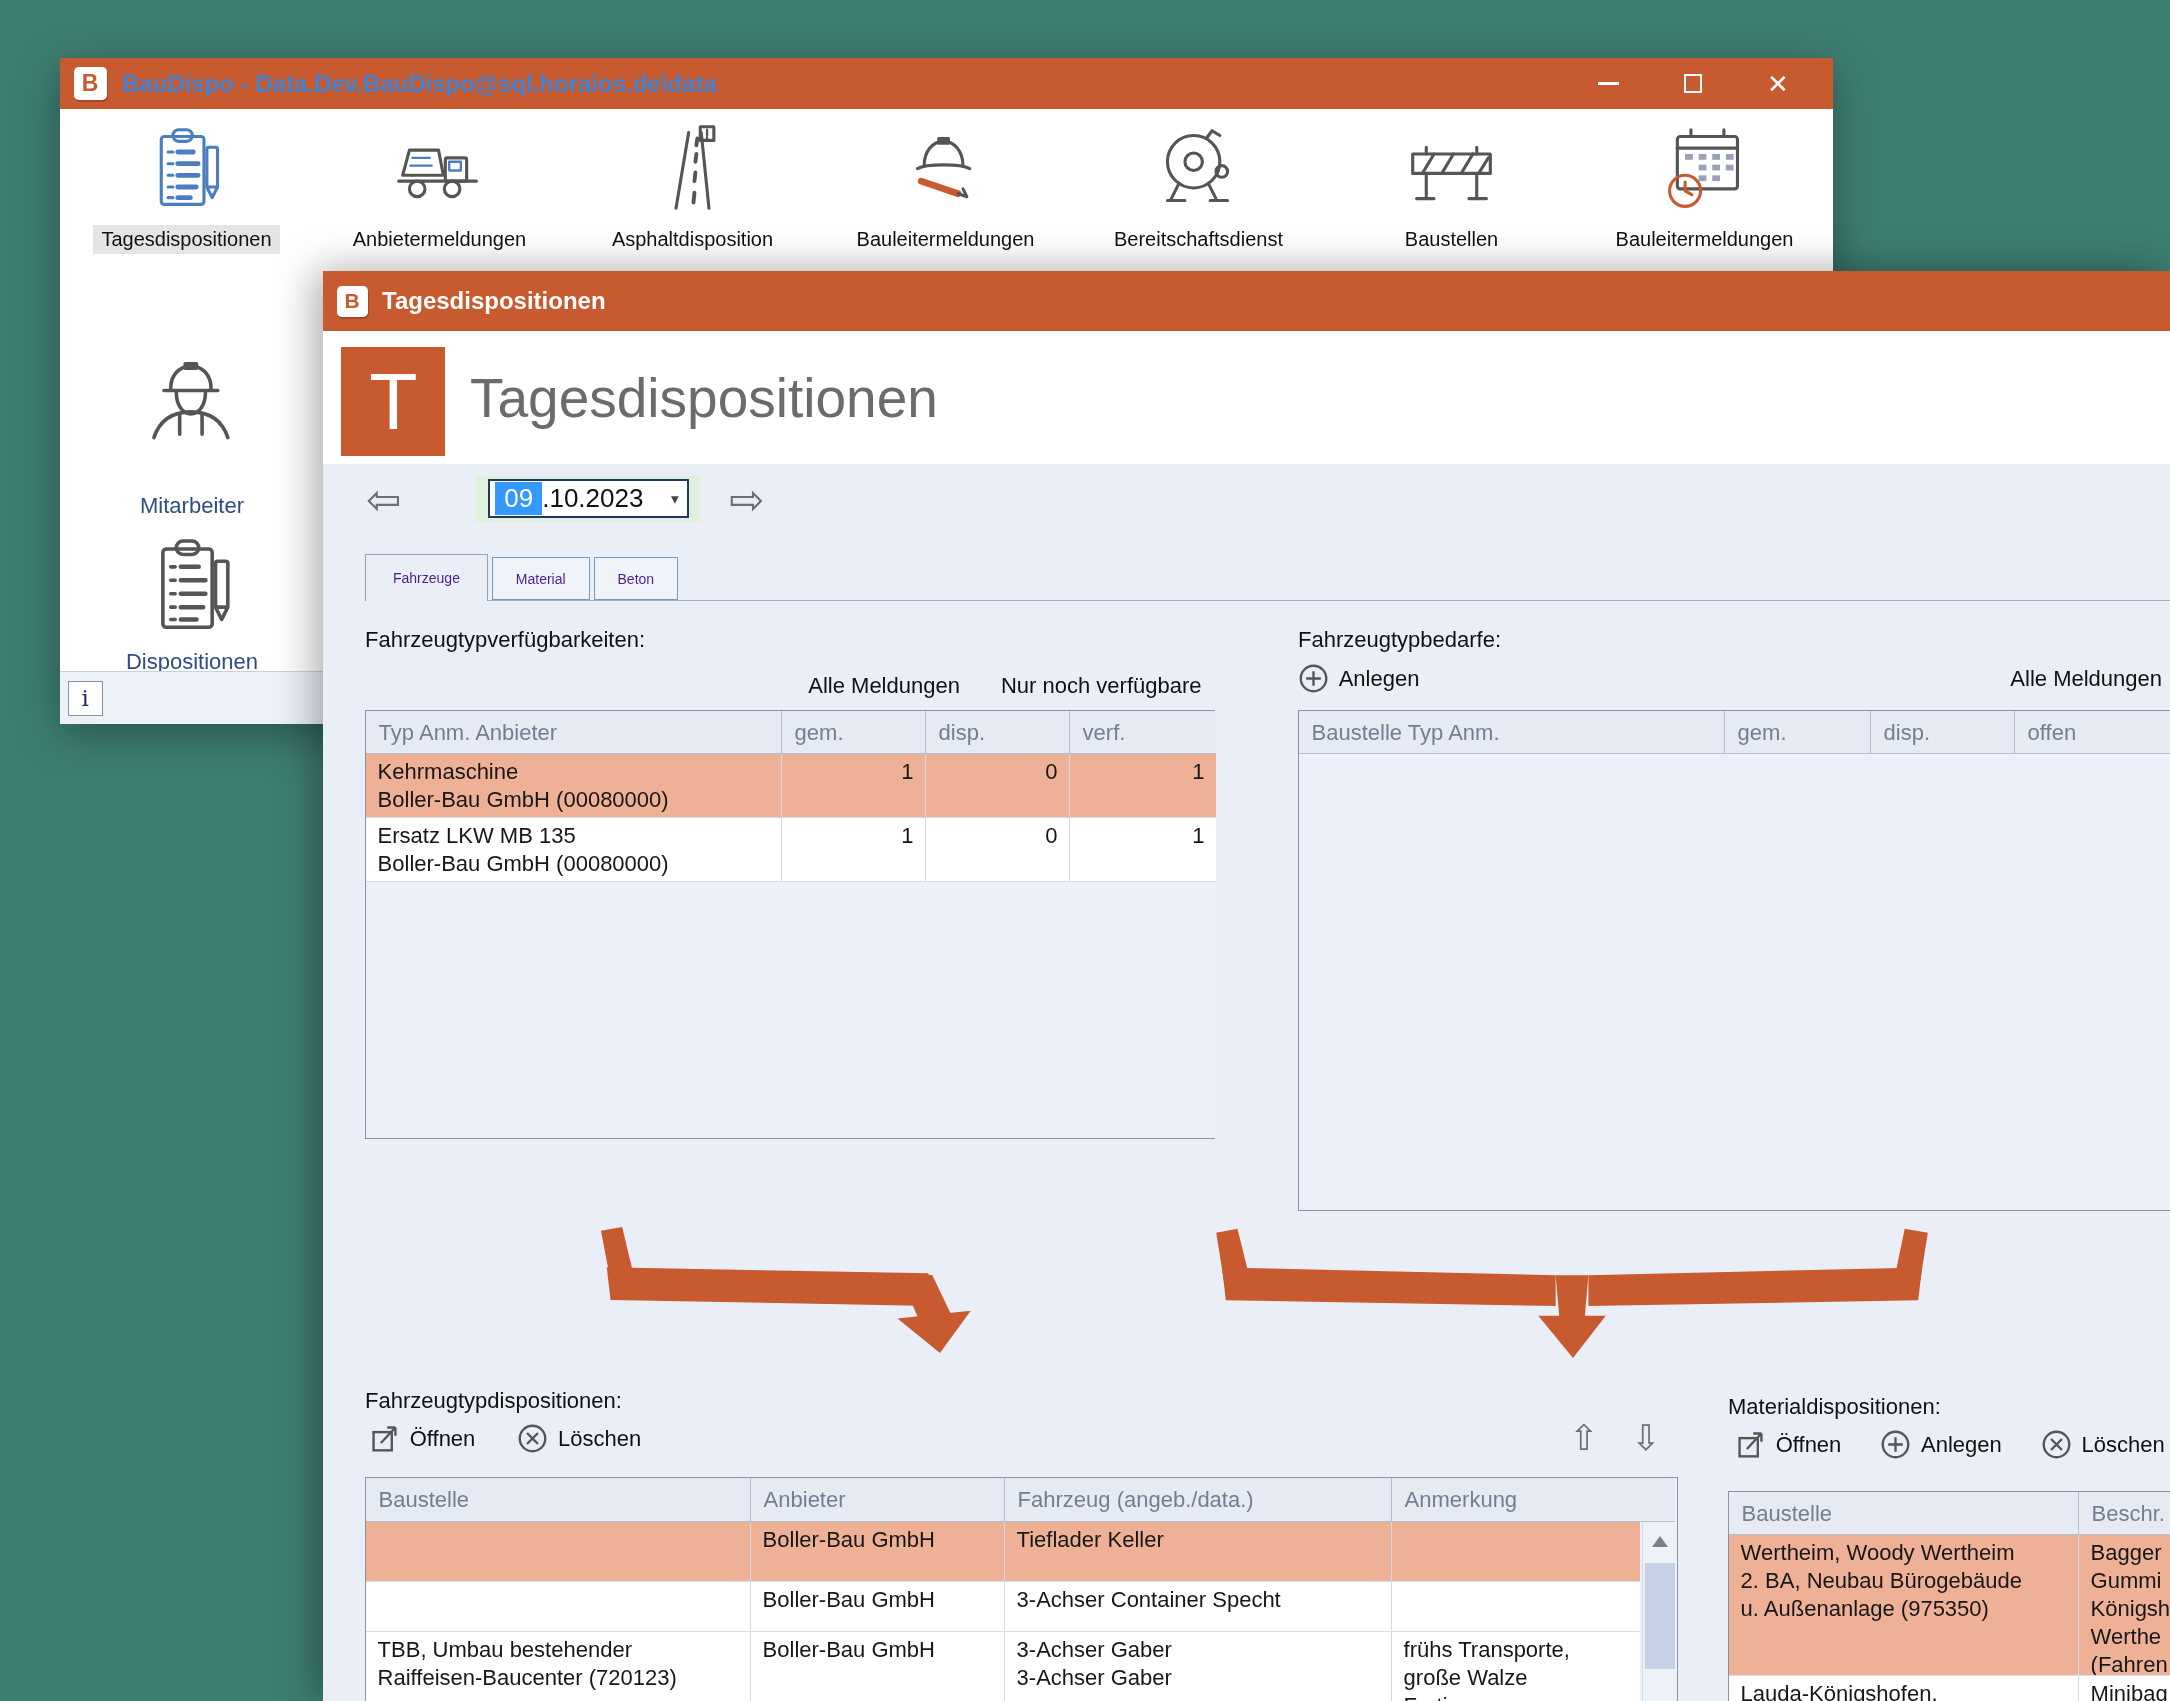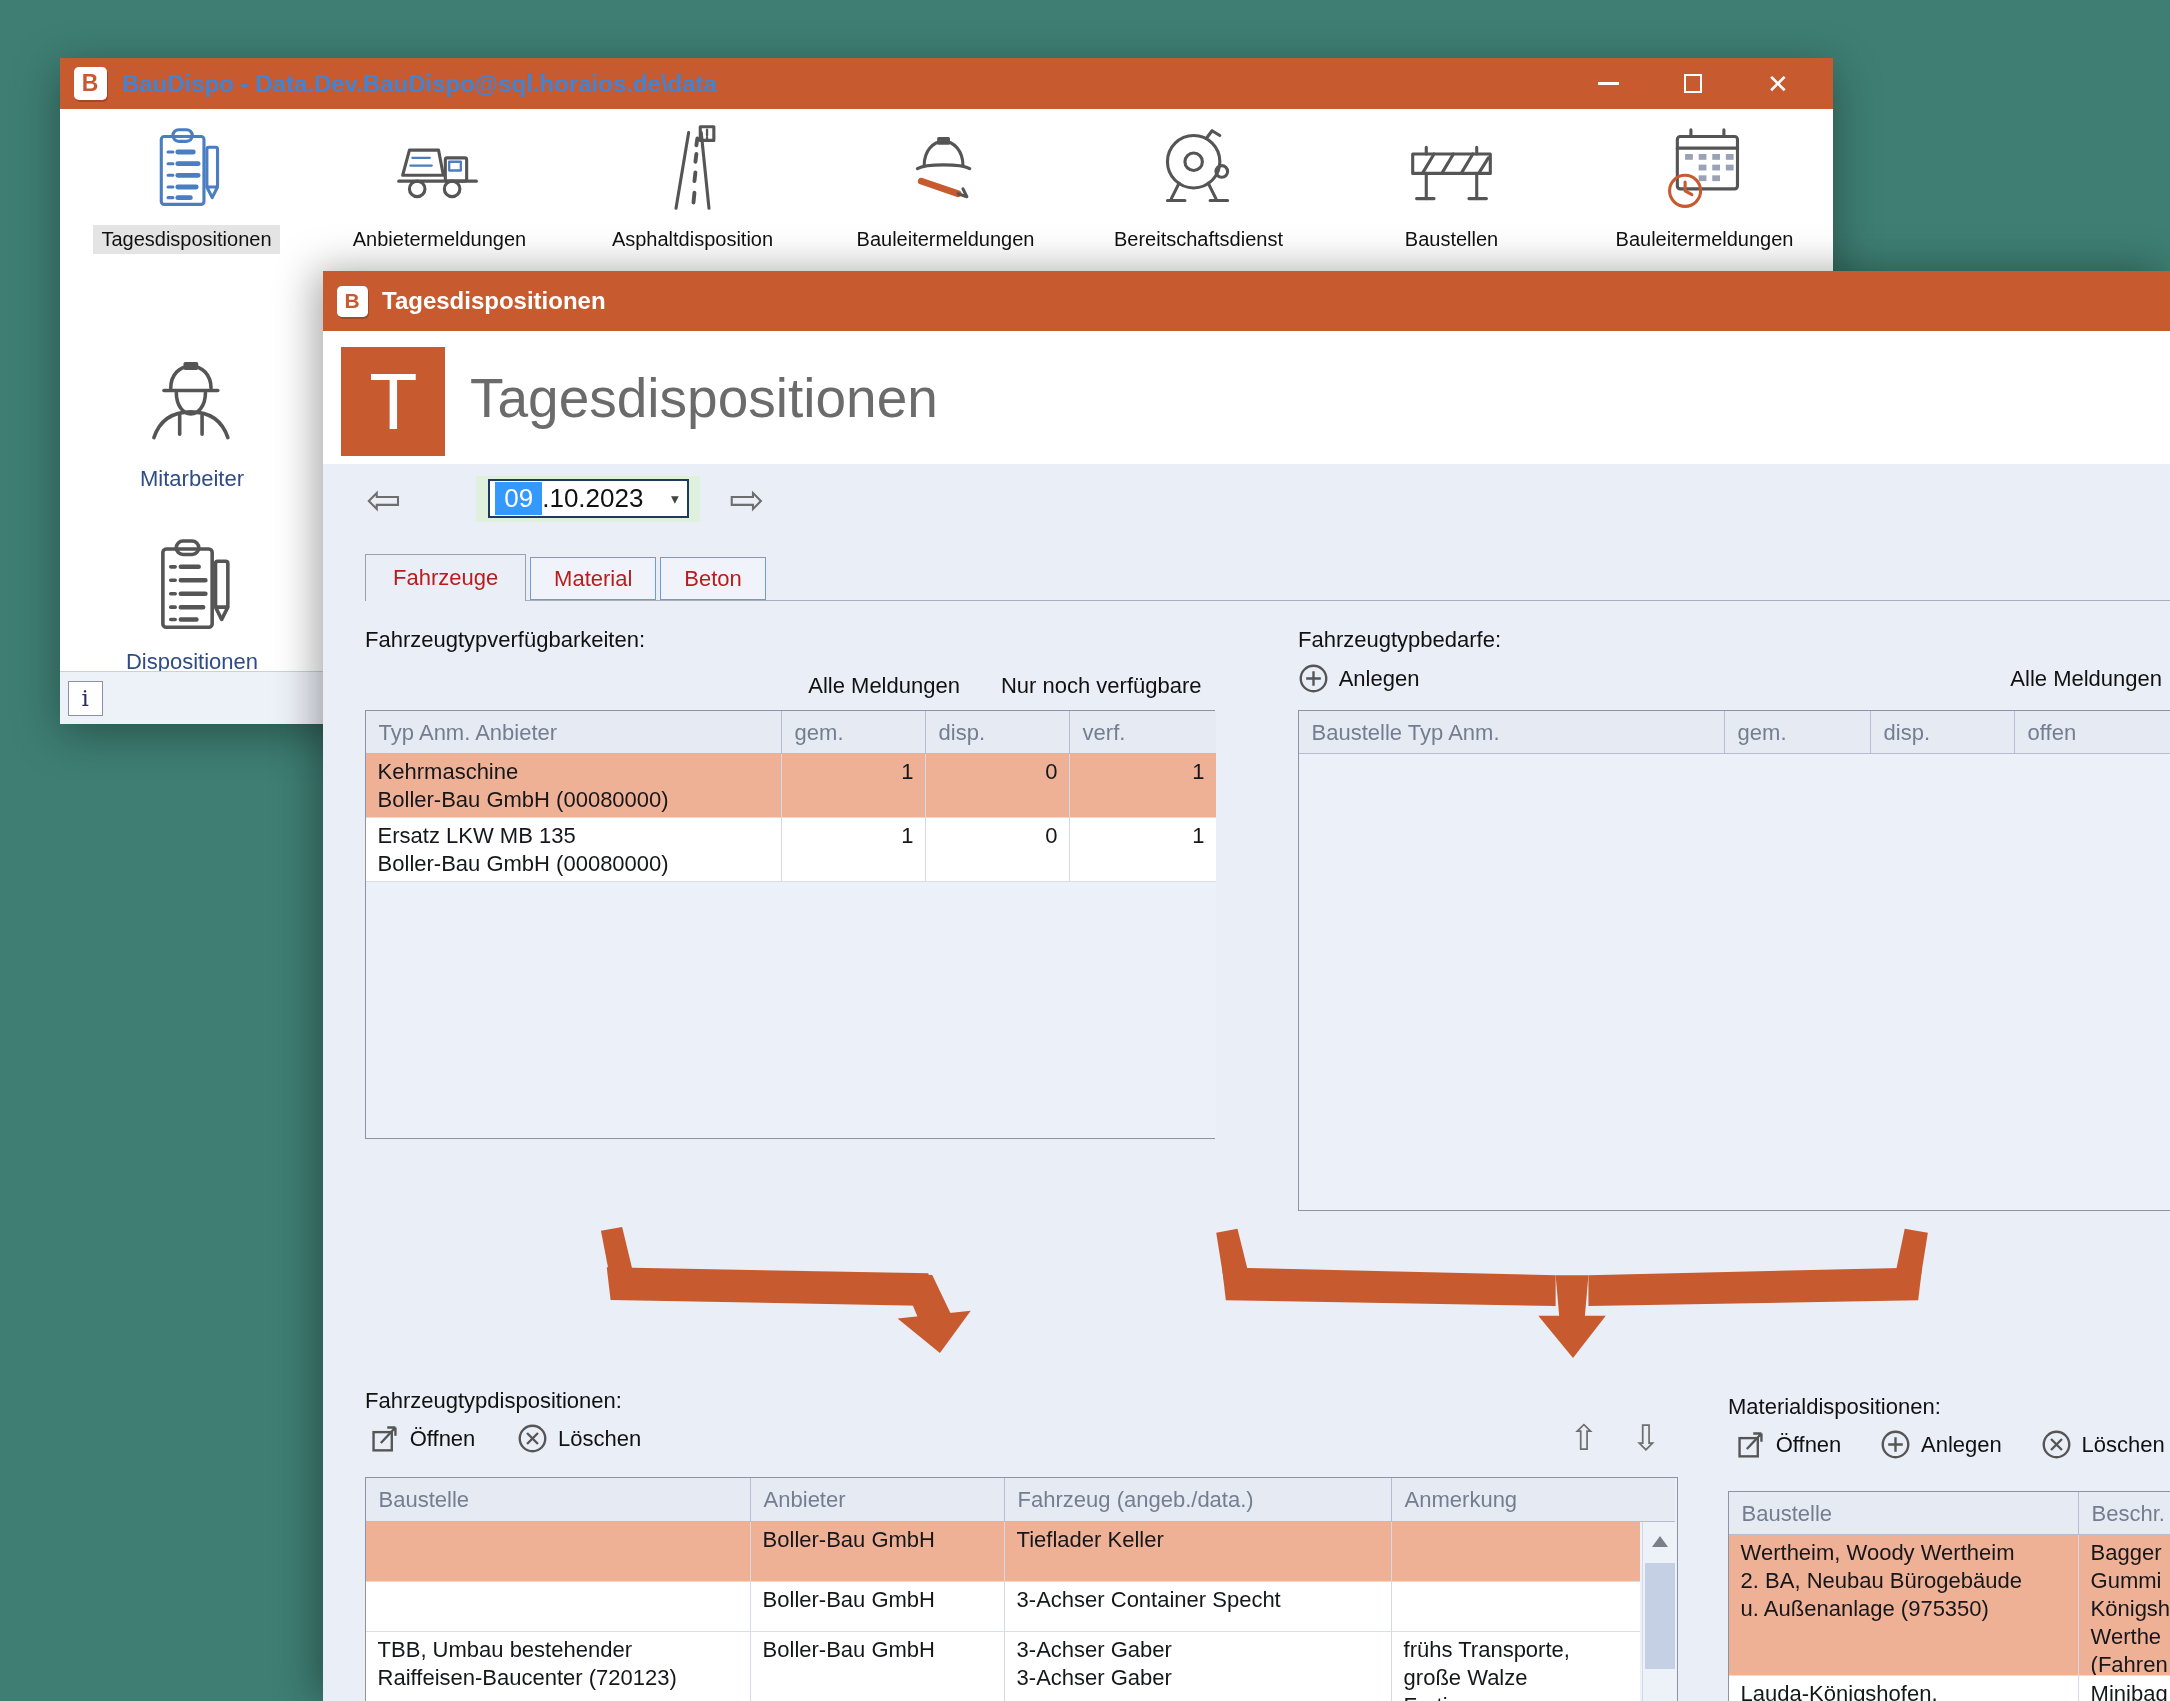--- a/index.html
+++ b/index.html
@@ -48,21 +48,21 @@
   .nav-arrow { top:15.4px; font-size:42px; line-height:42px; }
   .nav-prev { left:43px; }
   .nav-next { left:406px; }
   .date-wrap { left:153px; top:11.6px; width:224px; height:46px; background:#DFF0DC; display:flex; align-items:center; justify-content:center; }
   .date-box { width:201px; height:39px; background:#fff; border:2.9px solid #203864; display:flex; align-items:center; padding-left:5.8px; font-size:26px; }
   .date-sel { background:var(--selection,#3399FF); color:#fff; padding:1px 9px; }
   .date-rest { color:#111; }
   .date-caret { margin-left:auto; margin-right:7.7px; font-size:15.4px; color:#444; }
 
   .tab-strip { left:42px; top:90px; right:0; height:47px; border-bottom:1px solid #A8AEC0; display:flex; align-items:flex-end; }
-  .tab { height:43px; display:flex; align-items:center; justify-content:center; font-size:22px; color:#b91c1c; background:#F0F4FA; border:1.9px solid #6F9BD6; margin-right:3.9px; padding:0 23px; }
+  .tab { height:43px; display:flex; align-items:center; justify-content:center; font-size:14px; color:#4c1d95; background:#F0F4FA; border:1.9px solid #6F9BD6; margin-right:3.9px; padding:0 23px; }
   .tab.active { height:47px; background:var(--panel,#EAEEF6); border:1px solid #9AA0B0; border-bottom:none; margin-bottom:-1px; padding:0 27px; }
 
   .sec-label { font-size:22px; color:#111; }
   .linkrow { display:flex; gap:41px; font-size:22px; color:#111; }
   .iconbtn { display:inline-flex; align-items:center; gap:9.7px; font-size:22px; color:#111; }
   .iconbtn svg { width:31px; height:31px; flex:0 0 auto; }
 
   
   .tbl { border:1.9px solid #8E92A6; background:#ECF0F8; display:grid; }
   .hc { background:var(--table_header_bg,#E6EAF3); color:#747E90; font-size:22px; padding:8.7px 5.8px 8.7px 12.6px; border-right:1px solid #B7BDD0; border-bottom:1px solid #B7BDD0; white-space:nowrap; overflow:hidden; }
@@ -216,21 +216,21 @@
           <rect class="grayf" x="44" y="56" width="8" height="6"></rect>
             <rect class="grayf" x="58" y="56" width="8" height="6"></rect>
           <circle class="orange" cx="30" cy="72" r="16"></circle>
           <path class="orange" d="M30 72v-9M30 72l7 4"></path>
         </svg>
         <div class="tool-label">Bauleitermeldungen</div>
       </div>
     </div>
 
     <div class="abs mw-sidebar">
-      <div class="side-item" style="top:39px;">
+      <div class="side-item" style="top:39px;gap:27px;">
         <svg class="s-icon licon" viewBox="0 0 100 100">
           <path d="M31 36c0-12 8-20 18-20s18 8 18 20"></path>
           <path d="M44 18h10v-4h-10z"></path>
           <path d="M25 38h48"></path>
           <path d="M36 40c0 11 6 19 13 19s13-8 13-19"></path>
           <path d="M16 80c5-15 16-23 33-23s28 8 33 23"></path>
           <path d="M39 60v17M59 60v17"></path>
         </svg>
         <div class="side-label">Mitarbeiter</div>
       </div>

